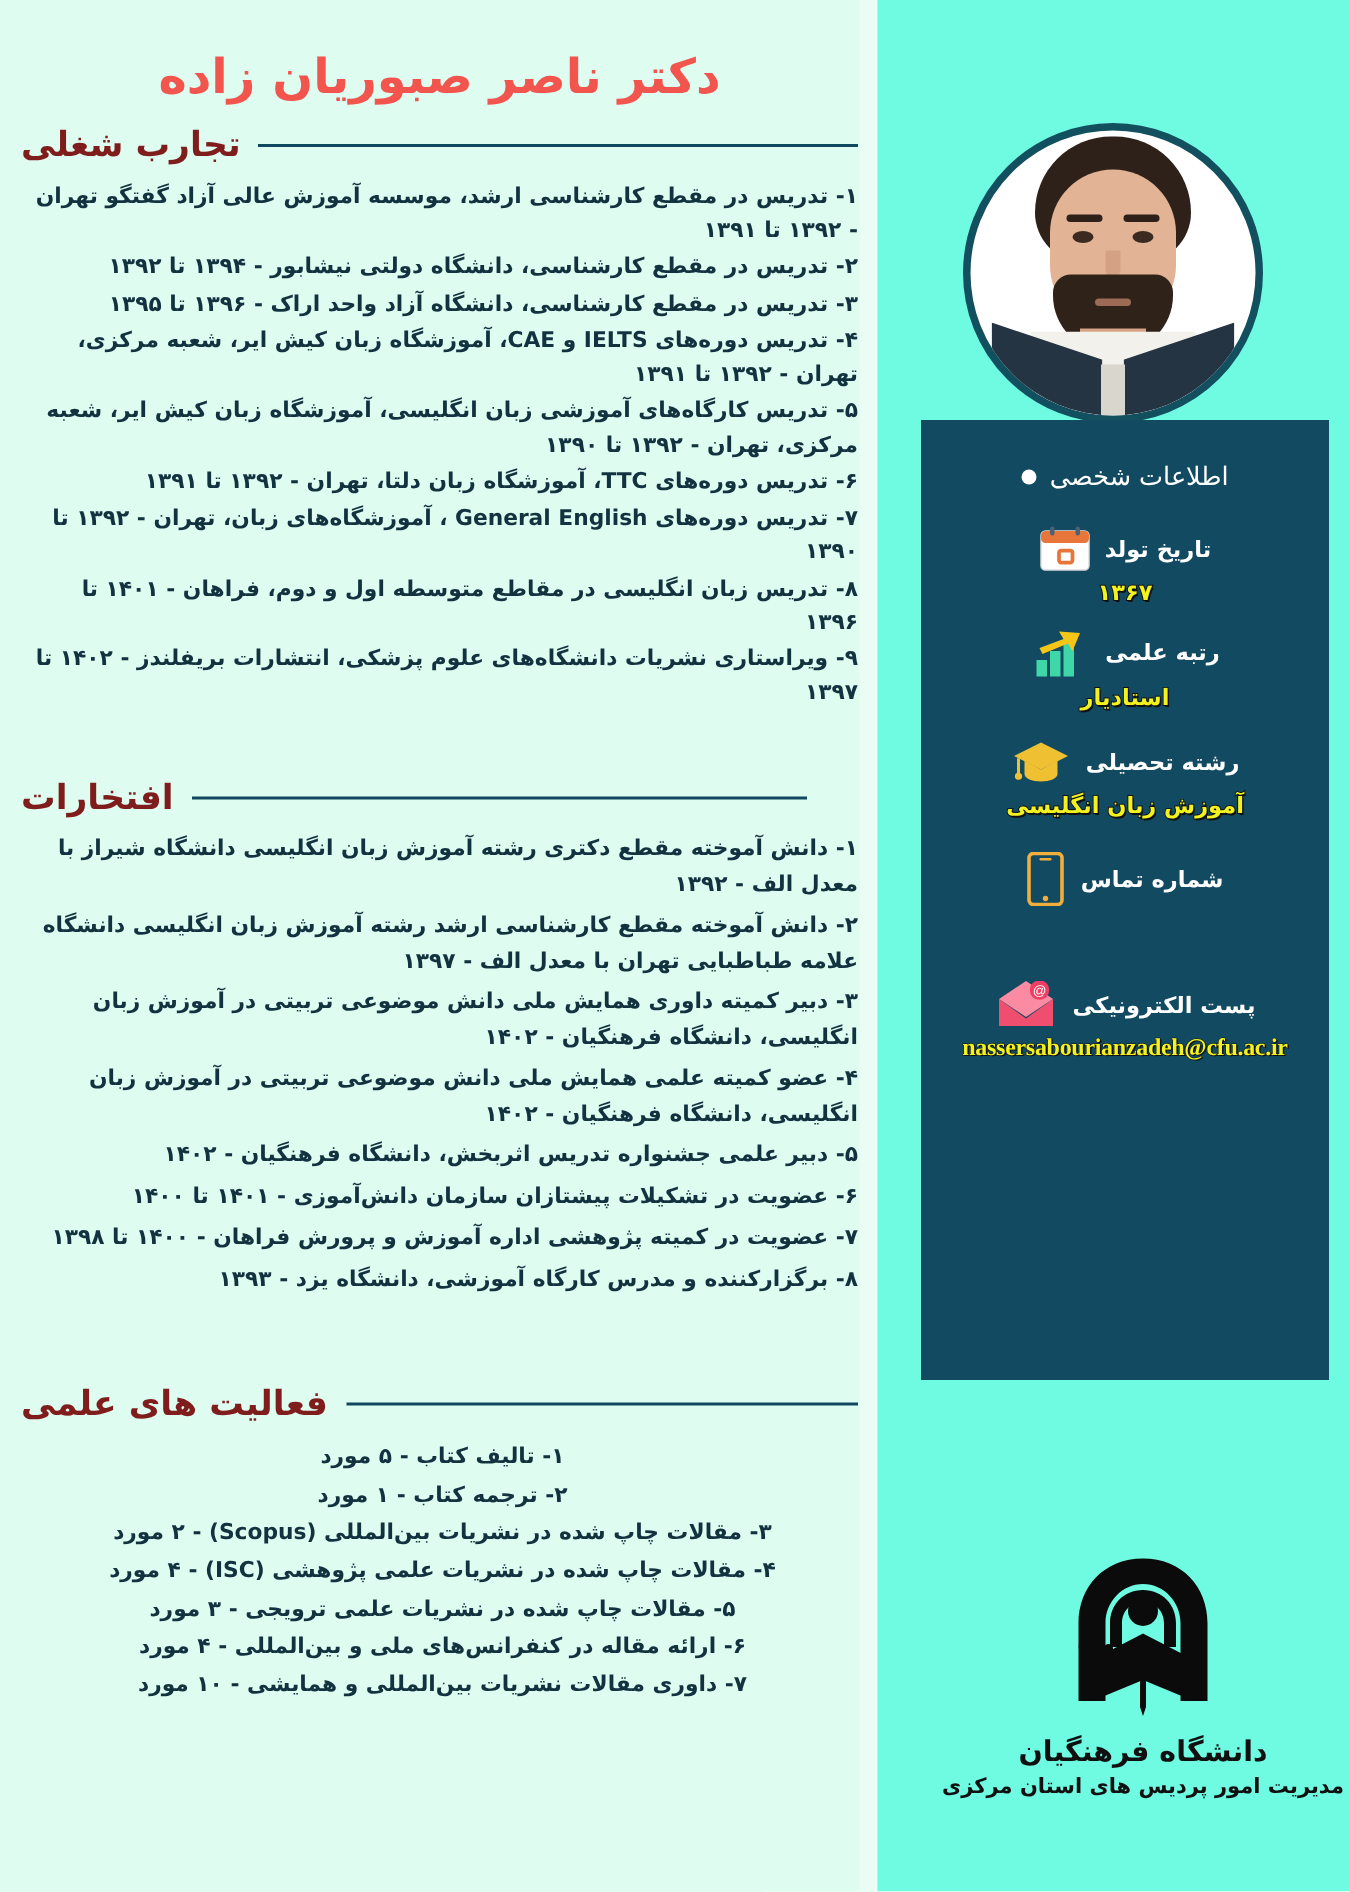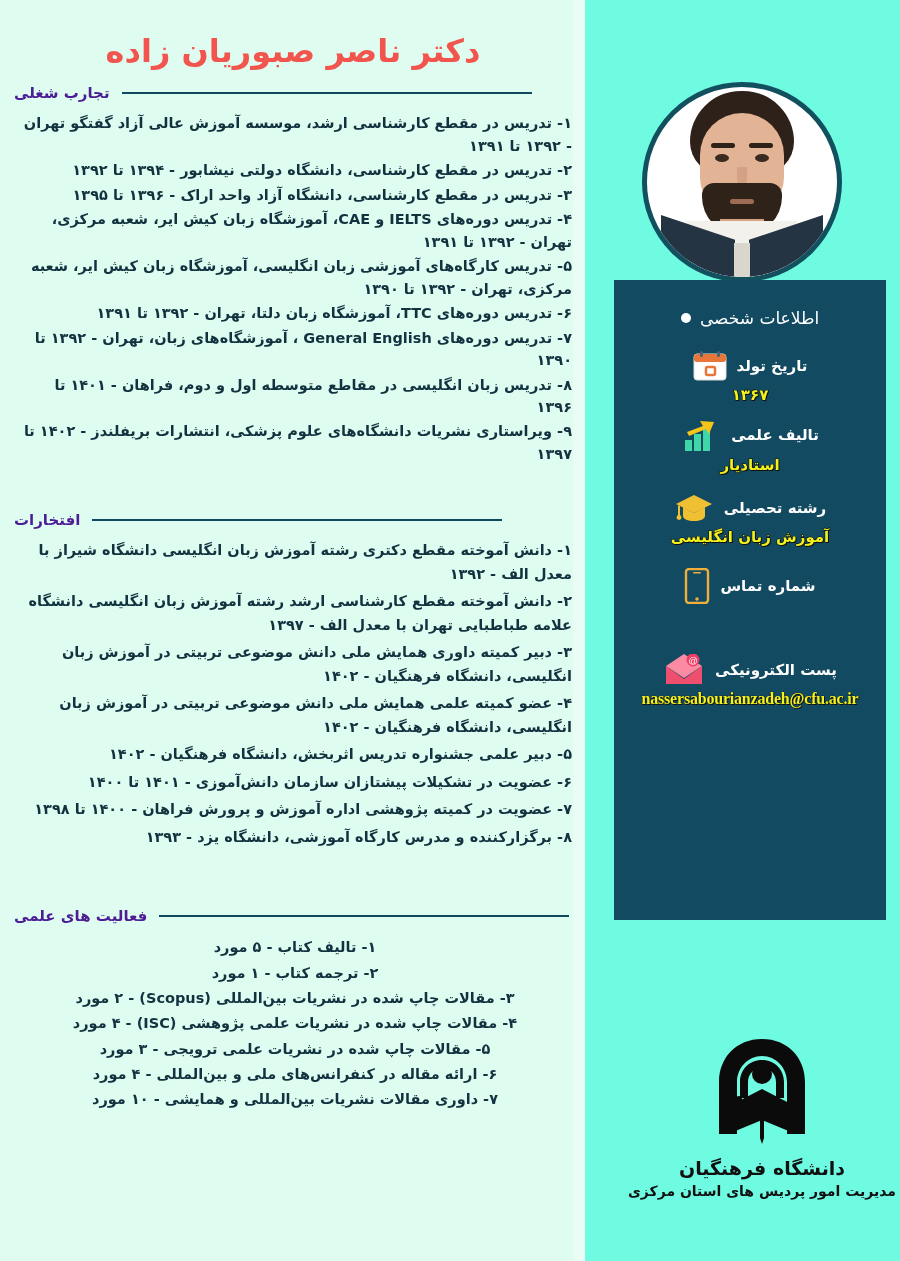--- a/index.html
+++ b/index.html
@@ -60,22 +60,22 @@
   .section { margin-top: 20px; }
 
   .section-head {
     display: flex;
     align-items: center;
     flex-direction: row-reverse;
     gap: 12px;
     margin-bottom: 10px;
   }
   .section-head .sh-text {
-    color: #4c1d95;
-    font-size: 15px;
+    color: #7f1d1d;
+    font-size: 23px;
     font-weight: bold;
     white-space: nowrap;
   }
   .section-head .sh-rule {
     flex: 1;
     height: 2px;
     background: #10485f;
     max-width: 410px;
   }
 
@@ -337,21 +337,21 @@
     <div class="field sp-rank">
       <div class="field-row">
         <span>
           <svg class="ic" width="40" height="34" viewBox="0 0 40 34">
             <rect x="4" y="22" width="7" height="11" fill="#3fd6a8"></rect>
             <rect x="13" y="16" width="7" height="17" fill="#3fd6a8"></rect>
             <rect x="22" y="9" width="7" height="24" fill="#3fd6a8"></rect>
             <path d="M6 14 L22 8 L19 3 L33 4 L28 16 L25 11 L8 18 Z" fill="#f5c518"></path>
           </svg>
         </span>
-        <span class="field-label">تالیف علمی</span>
+        <span class="field-label">رتبه علمی</span>
       </div>
       <div class="field-value">استادیار</div>
     </div>
 
     <div class="field sp-field">
       <div class="field-row">
         <span>
           <svg class="ic" width="40" height="32" viewBox="0 0 40 32">
             <path d="M20 3 L38 12 L20 21 L2 12 Z" fill="#f0c033"></path>
             <path d="M9 15 V24 C9 27 14 29 20 29 C26 29 31 27 31 24 V15 L20 21 Z" fill="#f0c033"></path>

